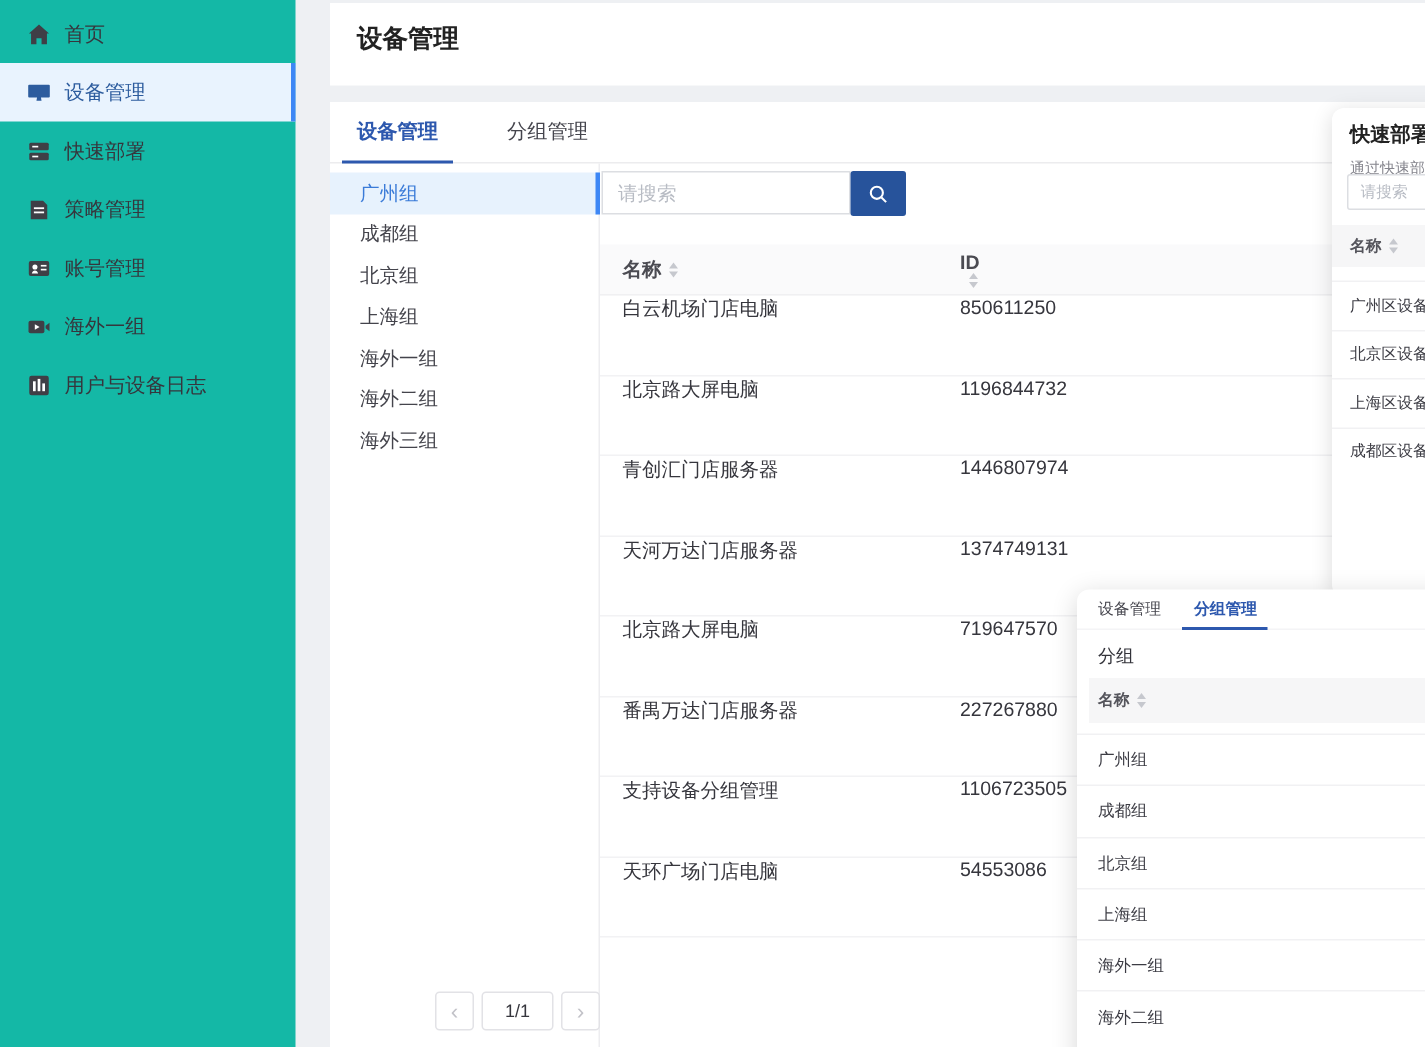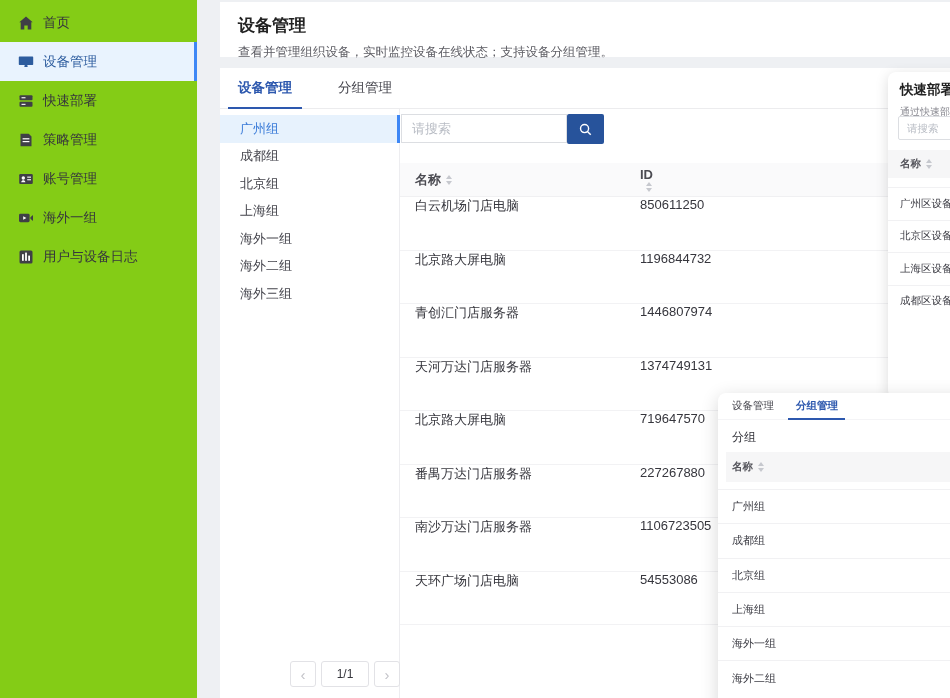--- a/index.html
+++ b/index.html
@@ -1,21 +1,21 @@
 <!DOCTYPE html>
 <html><head>
 <meta charset="utf-8">
 <style>
   * { margin:0; padding:0; box-sizing:border-box; }
   html,body { width:950px; height:698px; overflow:hidden; }
   body { font-family:"Liberation Sans","DejaVu Sans",sans-serif; background:#eef0f3; }
   .stage { position:relative; width:950px; height:698px; overflow:hidden; background:#eef0f3; }
 
   
-  .sidebar { position:absolute; left:0; top:0; width:197px; height:698px; background:#84cc16; }
+  .sidebar { position:absolute; left:0; top:0; width:197px; height:698px; background:#14b8a6; }
   .side-list { padding-top:3px; }
   .side-item { height:39px; display:flex; align-items:center; padding-left:18px; gap:9px;
                font-size:13.5px; color:#36363d; cursor:pointer; }
   .side-item .sicon { width:16px; height:16px; display:inline-flex; color:#3f3f46; flex:none; }
   .side-item.active { background:#e9f3fe; color:#2d5c9e; border-right:3px solid #3e87f5; }
   .side-item.active .sicon { color:#2d5c9e; }
 
   
   .header-card { position:absolute; left:220px; top:2px; width:730px; height:55px; background:#fff; padding:12px 0 0 18px; }
   .page-title { font-size:17px; font-weight:bold; color:#222; }
@@ -172,21 +172,20 @@
             </svg>
         </span>
         <span>用户与设备日志</span>
       </div>
 
     </div>
   </div>
 
   <div class="header-card">
     <div class="page-title">设备管理</div>
-    <div class="page-subtitle">查看并管理组织设备，实时监控设备在线状态；支持设备分组管理。</div>
   </div>
 
   <div class="main-card">
 
     <div class="tabbar">
       <div class="tab t1 active">设备管理</div>
       <div class="tab t2">分组管理</div>
     </div>
 
     <div class="group-col">
@@ -252,21 +251,21 @@
         </div>
         <div class="trow">
           <div class="td-name">北京路大屏电脑</div>
           <div class="td-id">719647570</div>
         </div>
         <div class="trow">
           <div class="td-name">番禺万达门店服务器</div>
           <div class="td-id">227267880</div>
         </div>
         <div class="trow">
-          <div class="td-name">南沙万达门店服务器</div>
+          <div class="td-name">支持设备分组管理</div>
           <div class="td-id">1106723505</div>
         </div>
         <div class="trow">
           <div class="td-name">天环广场门店电脑</div>
           <div class="td-id">54553086</div>
         </div>
       </div>
     </div>
   </div>
 

